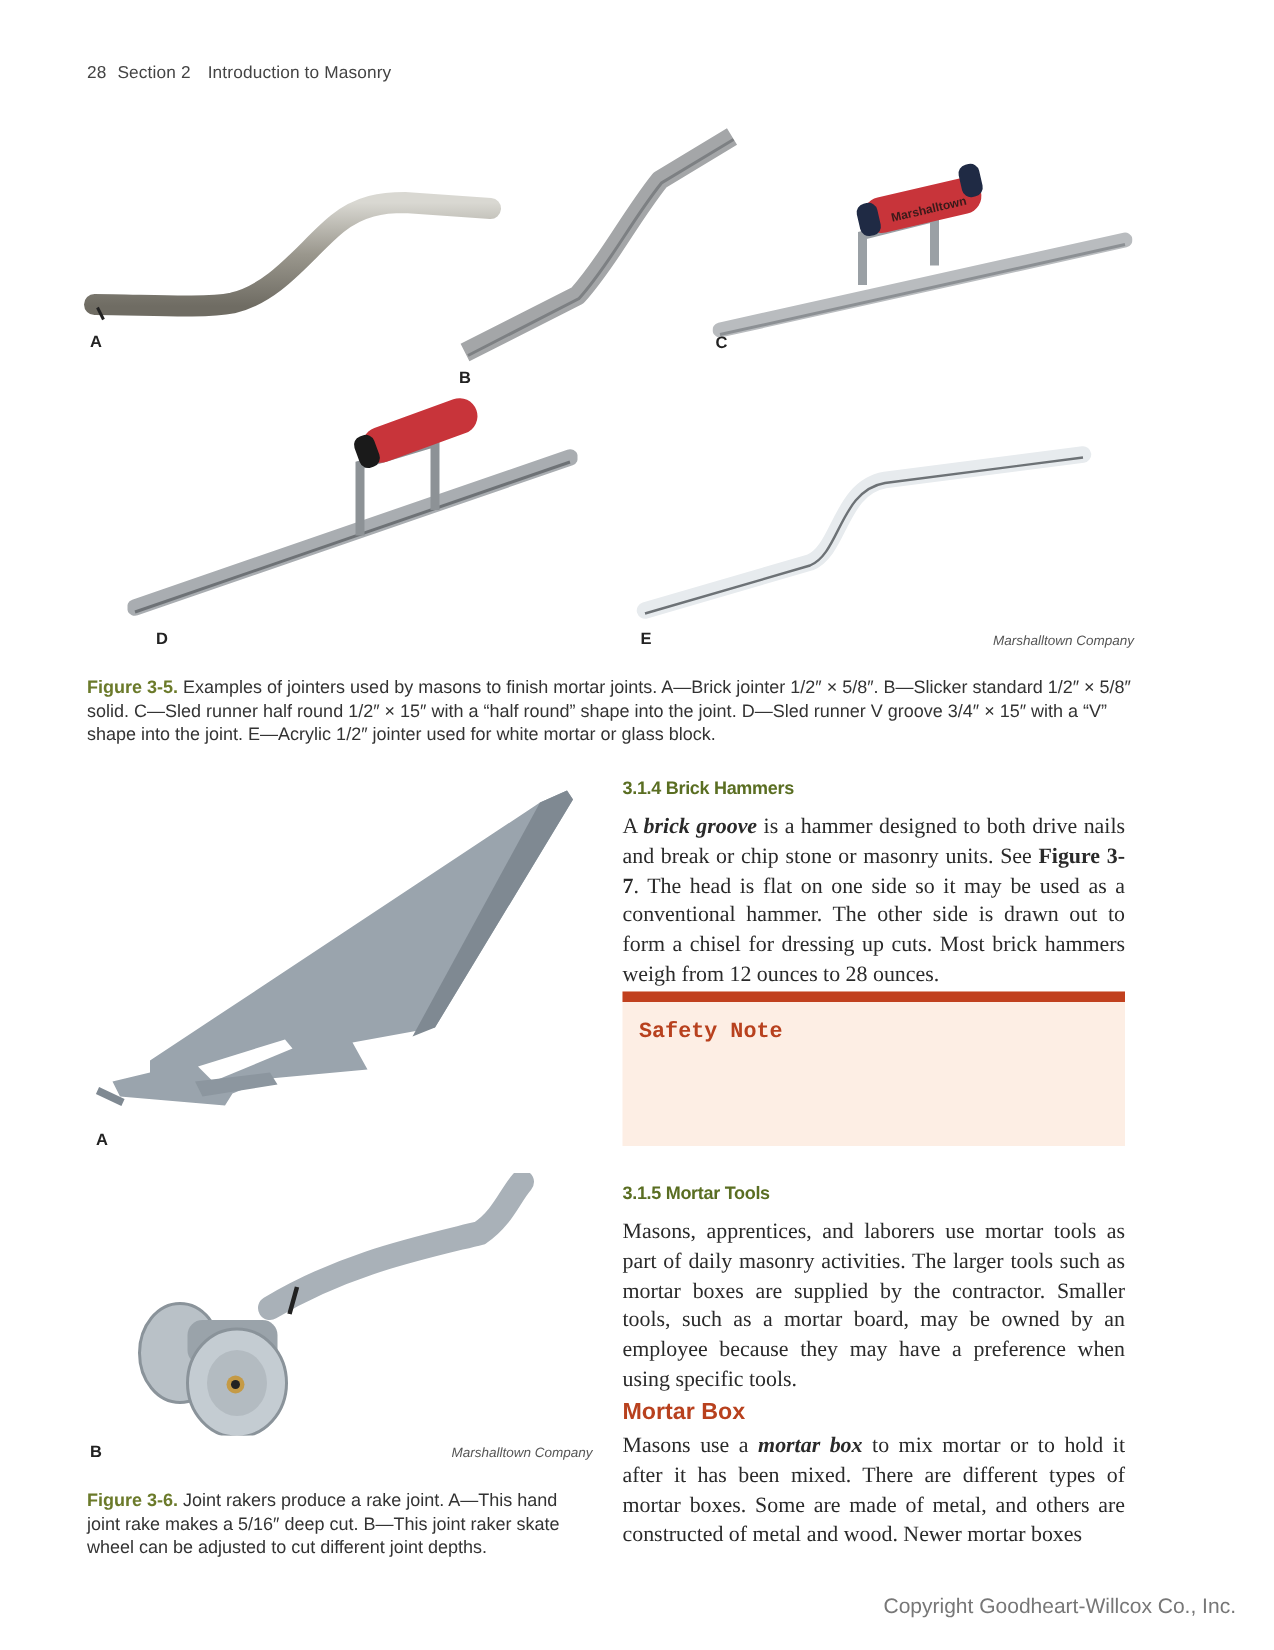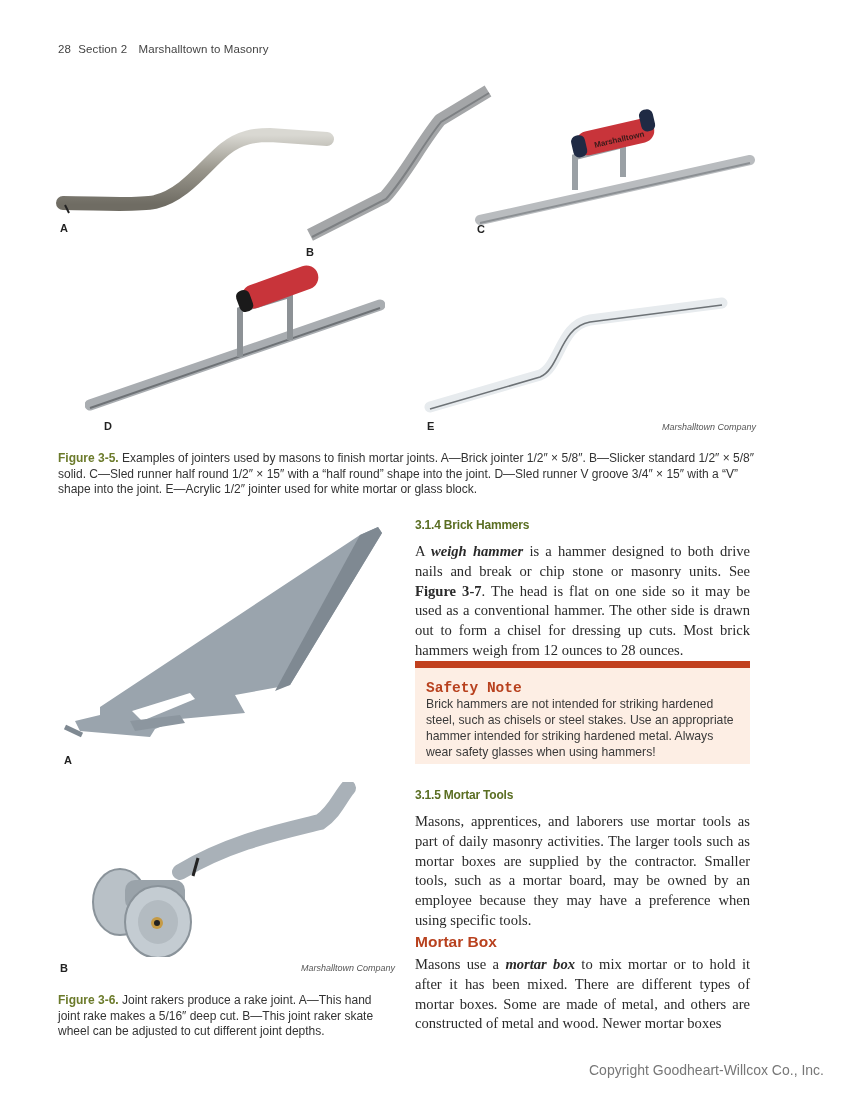--- a/index.html
+++ b/index.html
@@ -21,21 +21,21 @@
     .h3 { font-size:15.5px; font-weight:bold; color:#b8411e; }
     .footer { font-size:14px; color:#777; }
     svg { display:block; }
   </style>
 </head>
 <body>
 
 <div class="abs running-head">
   <span class="pg">28</span>
   <span class="sec">Section 2</span>
-  <span>Marshalltown to Masonry</span>
+  <span>Introduction to Masonry</span>
 </div>
 
 <div class="abs" style="left:55px;top:85px;width:280px;height:140px;">
   <svg width="280" height="140">
     <defs>
       <linearGradient id="gA" x1="0" y1="0" x2="0" y2="1">
         <stop offset="0" stop-color="#d9d8d2"></stop>
           <stop offset="0.5" stop-color="#9a978d"></stop>
           <stop offset="1" stop-color="#6f6c63"></stop>
       </linearGradient>
@@ -116,26 +116,25 @@
 </div>
 <div class="abs fig-label" style="left:60px;top:962px;">B</div>
 <div class="abs credit" style="left:301px;top:963px;">Marshalltown Company</div>
 
 <div class="abs caption" style="left:58px;top:977px;width:330px;">
   <span class="fig-num">Figure 3-6.</span><span> Joint rakers produce a rake joint. A—This hand joint rake makes a 5/16″ deep cut. B—This joint raker skate wheel can be adjusted to cut different joint depths.</span>
 </div>
 
 <div class="abs h2" style="left:415px;top:518px;">3.1.4 Brick Hammers</div>
 <div class="abs body-text" style="left:415px;top:542px;width:335px;">
-  <span>A </span><b><i>weigh hammer</i></b><span> is a hammer designed to both drive nails and break or chip stone or masonry units. See </span><b>Figure 3-7</b><span>. The head is flat on one side so it may be used as a conventional hammer. The other side is drawn out to form a chisel for dressing up cuts. Most brick hammers weigh from 12 ounces to 28 ounces.</span>
+  <span>A </span><b><i>brick groove</i></b><span> is a hammer designed to both drive nails and break or chip stone or masonry units. See </span><b>Figure 3-7</b><span>. The head is flat on one side so it may be used as a conventional hammer. The other side is drawn out to form a chisel for dressing up cuts. Most brick hammers weigh from 12 ounces to 28 ounces.</span>
 </div>
 
 <div class="abs safety">
   <div class="safety-title">Safety Note</div>
-  <div class="safety-text">Brick hammers are not intended for striking hardened steel, such as chisels or steel stakes. Use an appropriate hammer intended for striking hardened metal. Always wear safety glasses when using hammers!</div>
 </div>
 
 <div class="abs h2" style="left:415px;top:788px;">3.1.5 Mortar Tools</div>
 <div class="abs body-text" style="left:415px;top:812px;width:335px;">Masons, apprentices, and laborers use mortar tools as part of daily masonry activities. The larger tools such as mortar boxes are supplied by the contractor. Smaller tools, such as a mortar board, may be owned by an employee because they may have a preference when using specific tools.</div>
 
 <div class="abs h3" style="left:415px;top:933px;">Mortar Box</div>
 <div class="abs body-text" style="left:415px;top:955px;width:335px;">
   <span>Masons use a </span><b><i>mortar box</i></b><span> to mix mortar or to hold it after it has been mixed. There are different types of mortar boxes. Some are made of metal, and others are constructed of metal and wood. Newer mortar boxes</span>
 </div>
 

